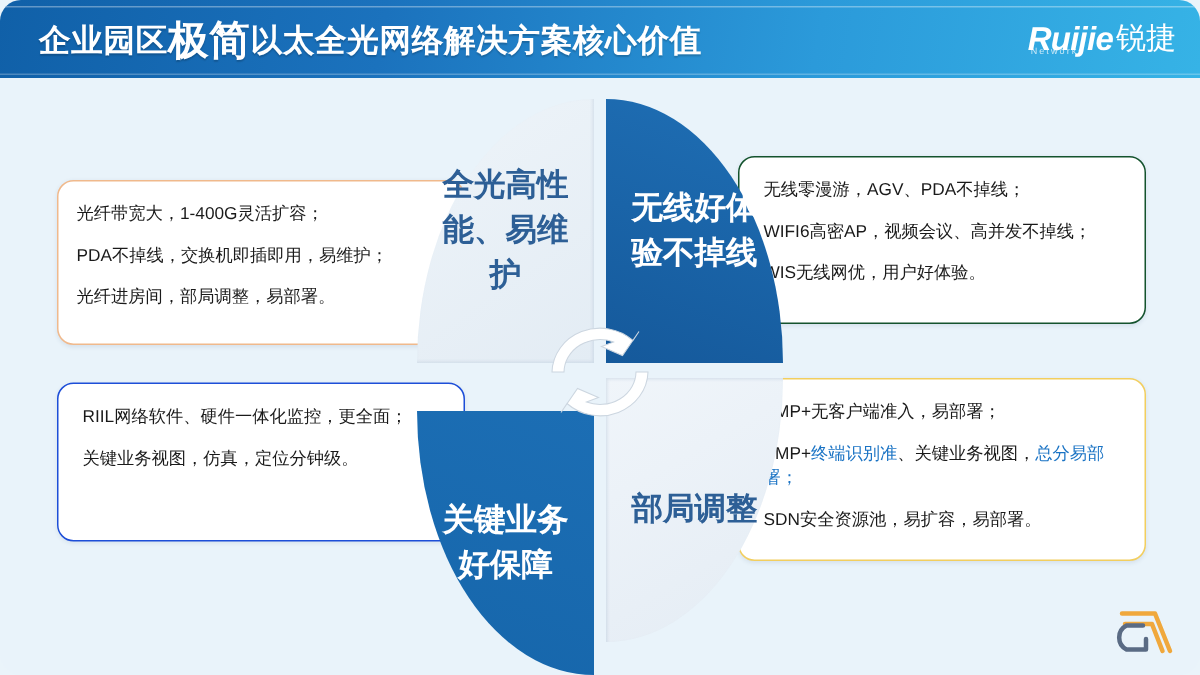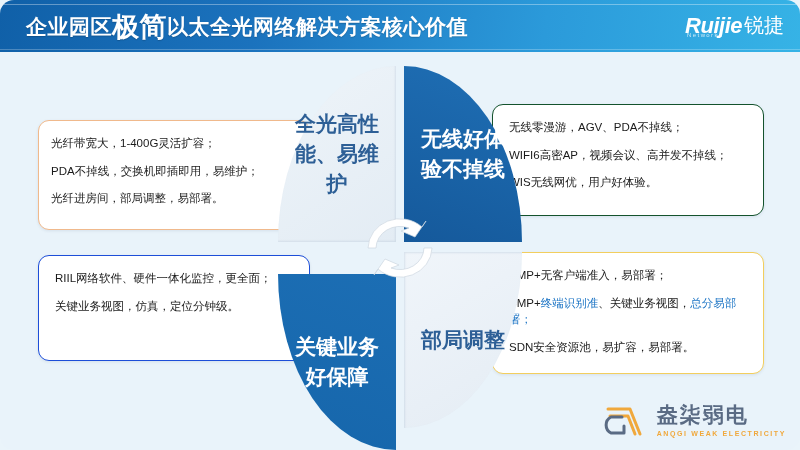--- a/index.html
+++ b/index.html
@@ -192,20 +192,16 @@
     </div>
 
     <div class="brand">
       <span class="brand-icon">
         <svg width="48" height="38" viewBox="0 0 48 38">
           <path d="M10 9 H32 L42 34" fill="none" stroke="#f0a83c" stroke-width="3" stroke-linecap="round" stroke-linejoin="round"></path>
           <path d="M12 16 H30 L37 34" fill="none" stroke="#f0a83c" stroke-width="3" stroke-linecap="round" stroke-linejoin="round"></path>
           <path d="M24 17 H13 A9 9 0 0 0 13 33 H26 V26" fill="none" stroke="#5a6b84" stroke-width="3" stroke-linecap="round" stroke-linejoin="round"></path>
         </svg>
       </span>
-      <span class="brand-txt">
-        <span class="brand-cn">盎柒弱电</span>
-        <span class="brand-en">ANQGI WEAK ELECTRICITY</span>
-      </span>
     </div>
 
   </div>
 </div>
 
 </body></html>

